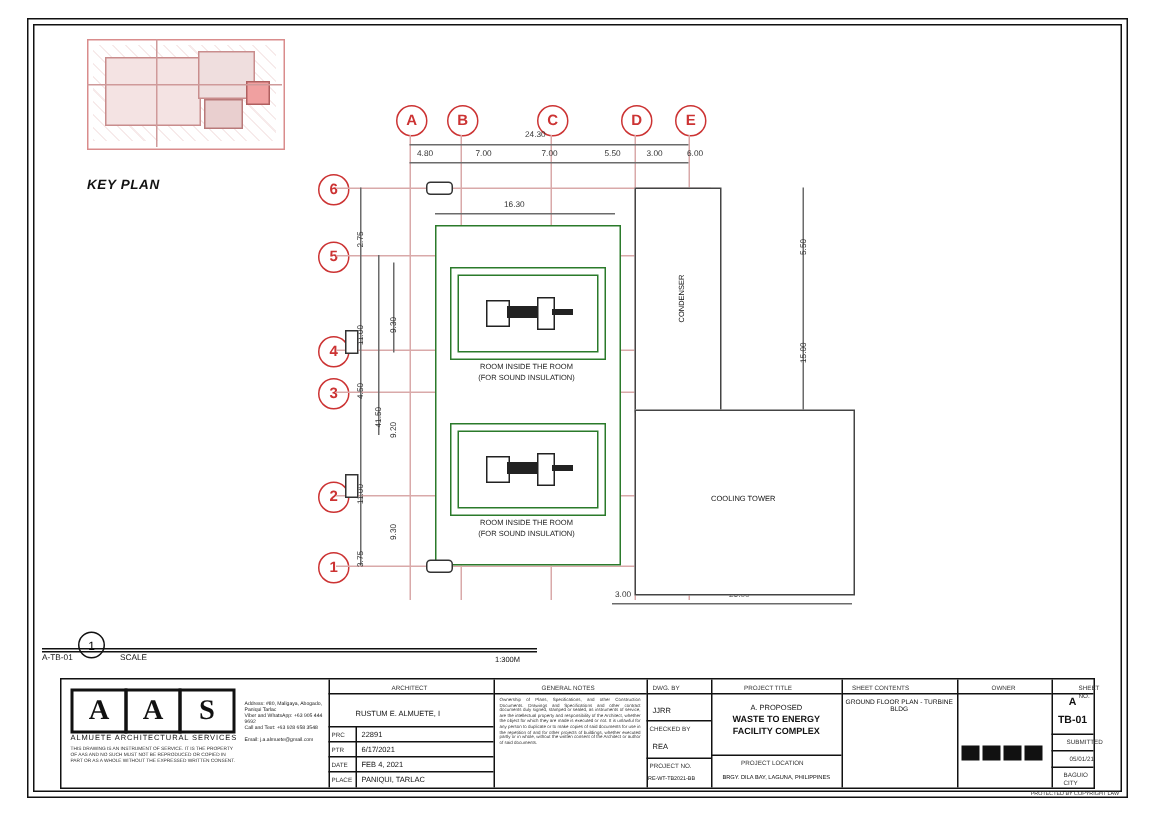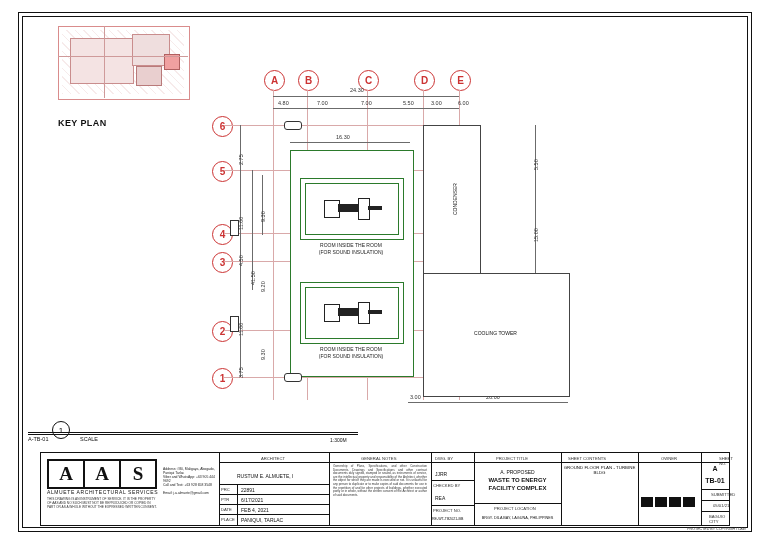--- a/index.html
+++ b/index.html
@@ -12,21 +12,21 @@
   
   .keyplan-box{position:absolute;left:58px;top:26px;width:130px;height:72px;}
   .kp-frame{position:absolute;left:0;top:0;width:130px;height:72px;border:1px solid #d98c8c;}
   .kp-a{position:absolute;left:12px;top:12px;width:62px;height:44px;background:#f4e3e3;border:1px solid #c98d8d;}
   .kp-b{position:absolute;left:74px;top:8px;width:36px;height:30px;background:#efdede;border:1px solid #c98d8d;}
   .kp-c{position:absolute;left:78px;top:40px;width:24px;height:18px;background:#e9cfcf;border:1px solid #b97a7a;}
   .kp-d{position:absolute;left:106px;top:28px;width:14px;height:14px;background:#f0a0a0;border:1px solid #b06060;}
   .kp-hatch{position:absolute;left:4px;top:4px;width:122px;height:64px;
      background:repeating-linear-gradient(45deg,rgba(200,120,120,.15) 0 1px,transparent 1px 6px);}
   .kp-line{position:absolute;background:#cf9a9a;}
-  .keyplan-label{position:absolute;left:58px;top:118px;font-size:9px;font-weight:bold;letter-spacing:.4px;color:#111;}
+  .keyplan-label{position:absolute;left:58px;top:118px;font-size:9px;font-weight:bold;letter-spacing:.4px;color:#111;font-style:italic;}
 
   
   .drawing{position:absolute;left:200px;top:30px;width:470px;height:390px;}
 
   .bubble{position:absolute;width:19px;height:19px;border:1px solid #cc3333;border-radius:50%;
     color:#cc3333;font-size:10px;font-weight:bold;display:flex;align-items:center;justify-content:center;background:#fff;}
   .gridline{position:absolute;background:#d9a9a9;}
   .gridline.v{width:1px;}
   .gridline.h{height:1px;}
 

